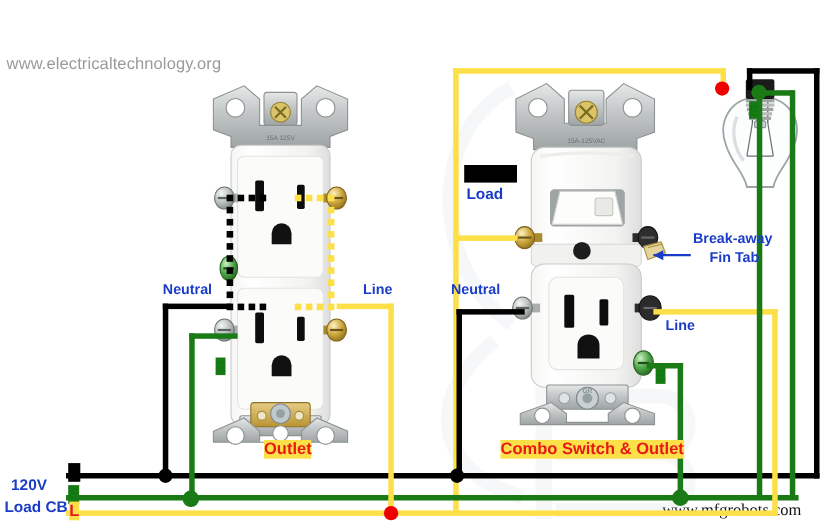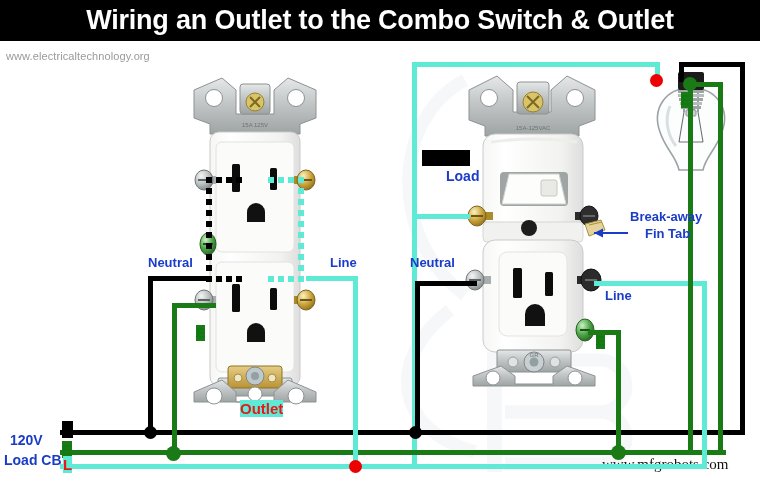--- a/index.html
+++ b/index.html
@@ -6,34 +6,34 @@
   body{width:760px;height:480px;font-family:"Liberation Sans",sans-serif;overflow:hidden;}
   #stage{position:relative;width:760px;height:480px;background:#ffffff;}
 
   
   .titlebar{position:absolute;left:0;top:0;width:760px;height:41px;background:#000;}
   .titlebar .t{position:absolute;left:0;top:0;width:760px;height:41px;line-height:41px;
     text-align:center;color:#fff;font-size:27px;font-weight:bold;letter-spacing:-0.2px;
     font-family:"Liberation Sans",sans-serif;}
 
   
-  .wm-left{position:absolute;left:6px;top:50px;font-size:11px;color:#9a9a9a;letter-spacing:0.1px;}
+  .wm-left{position:absolute;left:6px;top:50px;font-size:15px;color:#9a9a9a;letter-spacing:0.1px;}
   .wm-right{position:absolute;left:602px;top:456px;font-size:15px;color:#111;
     font-family:"Liberation Serif",serif;}
 
   
   .ghost{position:absolute;left:355px;top:60px;width:290px;height:400px;opacity:.13;}
   .ghost svg{display:block;}
 
   
   .w{position:absolute;}
   .wh{height:5px;}
   .wv{width:5px;}
   .blk{background:#000;}
-  .red{background:#5eead4;}
+  .red{background:#fde047;}
   .grn{background:#1a7a16;}
   .dot{position:absolute;border-radius:50%;}
   .dot.blk{background:#000;}
   .dot.red{background:#ee0000;}
   .dot.grn{background:#1a7a16;}
 
   
   .ddot{position:absolute;width:6px;height:6px;}
 
   
@@ -45,23 +45,20 @@
 
   
   .dev{position:absolute;}
   svg{overflow:visible;}
 </style>
 </head>
 <body>
 
 <div id="stage">
 
-  <div class="titlebar">
-    <div class="t">Wiring an Outlet to the Combo Switch &amp; Outlet</div>
-  </div>
 
   <div class="wm-left">www.electricaltechnology.org</div>
   <div class="wm-right">www.mfgrobots.com</div>
 
   <div class="ghost">
     <svg width="290" height="400" viewBox="0 0 290 400">
       <g fill="none" stroke="#b9c4d8" stroke-width="13">
         <path d="M110 20 C 35 60, 35 180, 110 235"></path>
         <path d="M95 250 C 30 300, 40 370, 120 392"></path>
         <path d="M150 300 h 95 a 26 26 0 0 1 0 52 h -95"></path>
@@ -347,21 +344,21 @@
 
   <div class="dot blk" style="left:144px;top:426px;width:13px;height:13px;"></div>
   <div class="dot blk" style="left:409px;top:426px;width:13px;height:13px;"></div>
   <div class="dot grn" style="left:166px;top:446px;width:15px;height:15px;"></div>
   <div class="dot grn" style="left:611px;top:445px;width:15px;height:15px;"></div>
   <div class="dot red" style="left:349px;top:460px;width:13px;height:13px;"></div>
   <div class="dot red" style="left:650px;top:74px;width:13px;height:13px;"></div>
   <div class="dot grn" style="left:683px;top:77px;width:14px;height:14px;"></div>
 
   <div class="lab blk" style="left:422px;top:150px;font-size:14px;">Combo</div>
-  <div class="lab blue" style="left:424px;top:168px;font-size:14px;margin-left:22px;">Load</div>
+  <div class="lab blue" style="left:424px;top:168px;font-size:14px;">Load</div>
 
   <div style="position:absolute;left:592px;top:225px;">
     <svg width="38" height="12" viewBox="0 0 38 12">
       <path d="M2 6 L36 6" stroke="#1a3cc8" stroke-width="2"></path>
       <path d="M2 6 L11 1.5 L11 10.5 Z" fill="#1a3cc8"></path>
     </svg>
   </div>
   <div class="lab blue" style="left:630px;top:209px;font-size:13px;">Break-away</div>
   <div class="lab blue" style="left:645px;top:226px;font-size:13px;">Fin Tab</div>
 
@@ -369,20 +366,21 @@
   <div class="lab blue" style="left:330px;top:255px;font-size:13px;">Line</div>
   <div class="lab grn" style="left:196px;top:325px;font-size:14px;">E</div>
 
   <div class="lab blue" style="left:410px;top:255px;font-size:13px;">Neutral</div>
   <div class="lab blue" style="left:605px;top:288px;font-size:13px;">Line</div>
   <div class="lab grn" style="left:596px;top:333px;font-size:14px;">E</div>
 
   <div class="lab grn" style="left:681px;top:92px;font-size:14px;">E</div>
 
   <div class="lab red" style="left:240px;top:400px;font-size:15px;">Outlet</div>
+  <div class="lab red" style="left:455px;top:400px;font-size:15px;">Combo Switch &amp; Outlet</div>
 
   <div class="lab blue" style="left:10px;top:432px;font-size:14px;">120V</div>
   <div class="lab blue" style="left:4px;top:452px;font-size:14px;">Load CB</div>
 
   <div class="lab blk" style="left:62px;top:421px;font-size:15px;">N</div>
   <div class="lab grn" style="left:62px;top:441px;font-size:15px;">E</div>
   <div class="lab red" style="left:63px;top:456px;font-size:15px;">L</div>
 
 </div>
 

